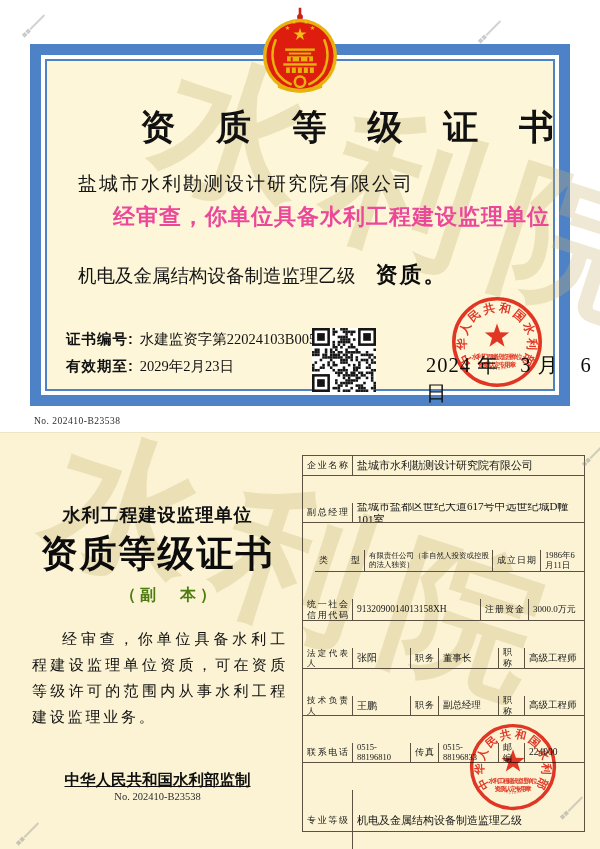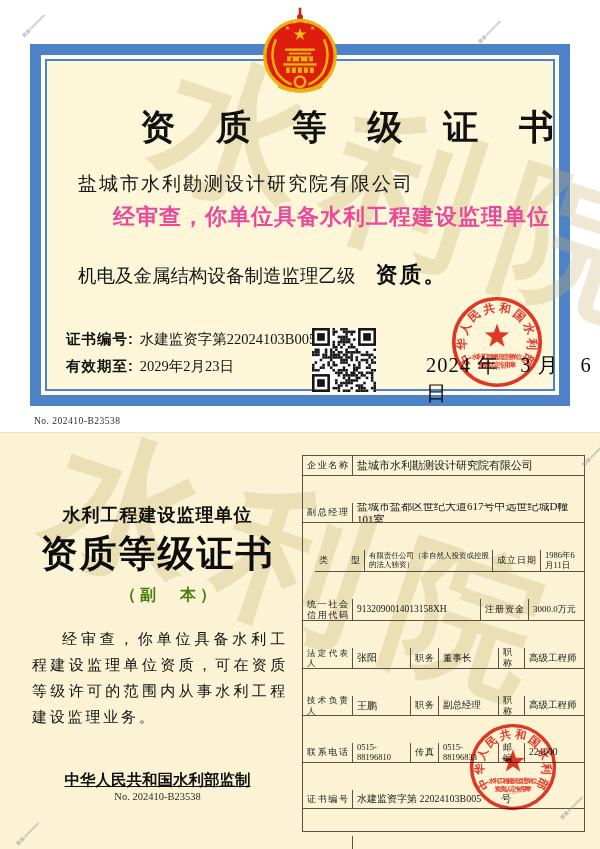--- a/index.html
+++ b/index.html
@@ -427,24 +427,20 @@
     <div class="c vl f95">高级工程师</div>
   </div>
   <div class="r" style="height:20px;">
     <div class="c lb w50">联系电话</div>
     <div class="c vl w58 f85">0515-88196810</div>
     <div class="c lb w28">传真</div>
     <div class="c vl w60 f85">0515-88196833</div>
     <div class="c lb w26">邮编</div>
     <div class="c vl f95">224000</div>
   </div>
-  <div class="r" style="height:19px;">
-    <div class="c lb w50">证书编号</div>
-    <div class="c vl">水建监资字第 22024103B005　　号</div>
-  </div>
   <div class="r" style="height:62px;">
     <div class="c lb w50">专业等级</div>
     <div class="c vl f105">机电及金属结构设备制造监理乙级</div>
   </div>
   <div class="r" style="height:20px;">
     <div class="c lb w50">发证日期</div>
     <div class="c vl w96 f95">2024年3月6日</div>
     <div class="c lb w42">有效日期</div>
     <div class="c vl f95">2029年2月23日</div>
   </div>

